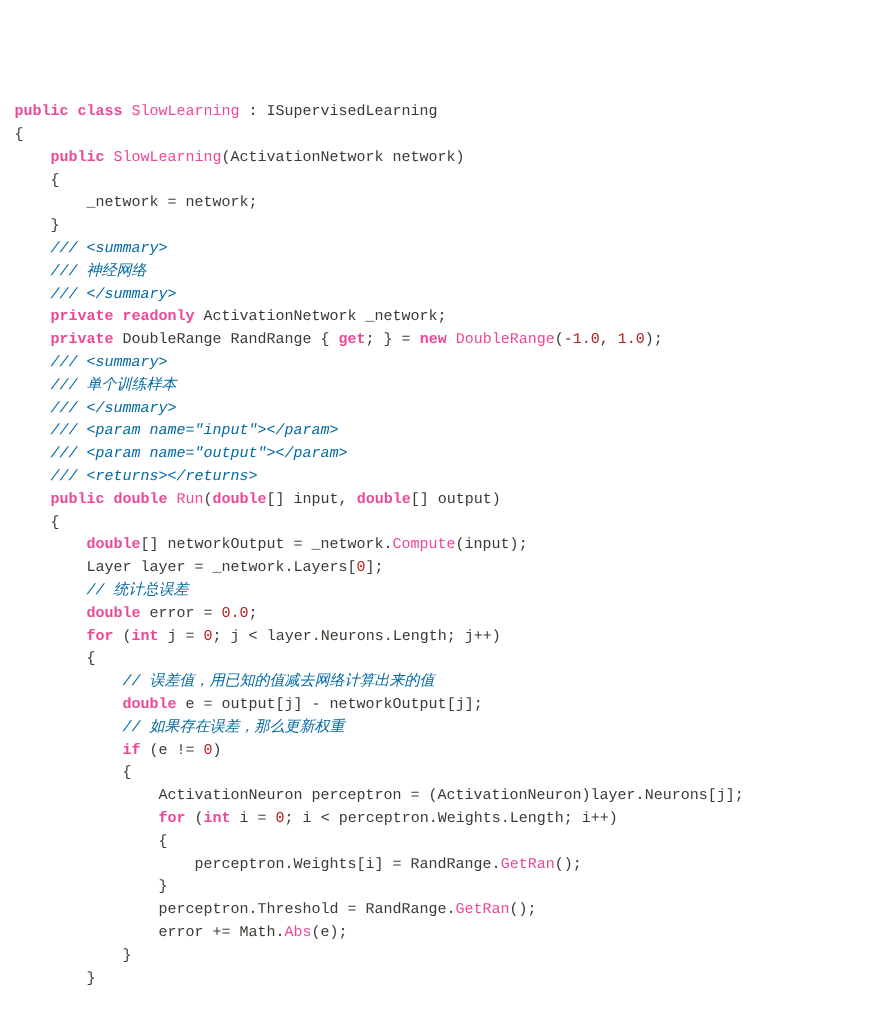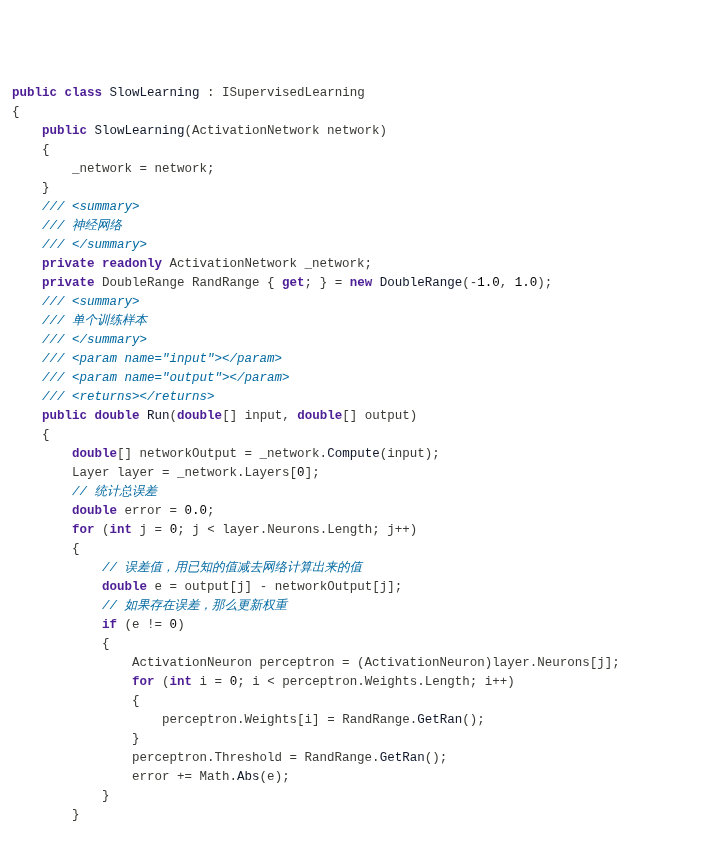--- a/index.html
+++ b/index.html
@@ -5,24 +5,24 @@
   body {
     margin: 0;
     padding: 8px 12px;
     background: #ffffff;
     font-family: Consolas, "Courier New", monospace;
     font-size: 12.5px;
     line-height: 19px;
     color: #393a34;
     white-space: pre;
   }
-  .kw { color: #4c1d95; font-weight: bold; }
-  .type { color: #0f172a; }
+  .kw { color: #ec4899; font-weight: bold; }
+  .type { color: #ec4899; }
   .comment { color: #0369a1; font-style: italic; }
-  .num { color: #000000; }
+  .num { color: #b91c1c; }
   .punct { color: #393a34; }
   .op { color: #393a34; }
 </style>
 </head>
 <body>
 
 
 
 <div id="code-block"><div><span class="kw">public</span><span> </span><span class="kw">class</span><span> </span><span class="type">SlowLearning</span><span> </span><span class="punct">:</span><span> ISupervisedLearning</span></div><div><span class="punct">{</span></div><div><span>    </span><span class="kw">public</span><span> </span><span class="type">SlowLearning</span><span class="punct">(</span><span>ActivationNetwork network</span><span class="punct">)</span></div><div><span>    </span><span class="punct">{</span></div><div><span>        _network </span><span class="op">=</span><span> network</span><span class="punct">;</span></div><div><span>    </span><span class="punct">}</span></div><div><span></span></div><div><span>    </span><span class="comment">/// &lt;summary&gt;</span></div><div><span>    </span><span class="comment">/// 神经网络</span></div><div><span>    </span><span class="comment">/// &lt;/summary&gt;</span></div><div><span>    </span><span class="kw">private</span><span> </span><span class="kw">readonly</span><span> ActivationNetwork _network</span><span class="punct">;</span></div><div><span></span></div><div><span>    </span><span class="kw">private</span><span> DoubleRange RandRange </span><span class="punct">{</span><span> </span><span class="kw">get</span><span class="punct">;</span><span> </span><span class="punct">}</span><span> </span><span class="op">=</span><span> </span><span class="kw">new</span><span> </span><span class="type">DoubleRange</span><span class="punct">(</span><span class="op">-</span><span class="num">1.0</span><span class="punct">,</span><span> </span><span class="num">1.0</span><span class="punct">)</span><span class="punct">;</span></div><div><span></span></div><div><span>    </span><span class="comment">/// &lt;summary&gt;</span></div><div><span>    </span><span class="comment">/// 单个训练样本</span></div><div><span>    </span><span class="comment">/// &lt;/summary&gt;</span></div><div><span>    </span><span class="comment">/// &lt;param name="input"&gt;&lt;/param&gt;</span></div><div><span>    </span><span class="comment">/// &lt;param name="output"&gt;&lt;/param&gt;</span></div><div><span>    </span><span class="comment">/// &lt;returns&gt;&lt;/returns&gt;</span></div><div><span>    </span><span class="kw">public</span><span> </span><span class="kw">double</span><span> </span><span class="type">Run</span><span class="punct">(</span><span class="kw">double</span><span class="punct">[]</span><span> input</span><span class="punct">,</span><span> </span><span class="kw">double</span><span class="punct">[]</span><span> output</span><span class="punct">)</span></div><div><span>    </span><span class="punct">{</span></div><div><span>        </span><span class="kw">double</span><span class="punct">[]</span><span> networkOutput </span><span class="op">=</span><span> _network</span><span class="punct">.</span><span class="type">Compute</span><span class="punct">(</span><span>input</span><span class="punct">)</span><span class="punct">;</span></div><div><span>        Layer layer </span><span class="op">=</span><span> _network</span><span class="punct">.</span><span>Layers</span><span class="punct">[</span><span class="num">0</span><span class="punct">]</span><span class="punct">;</span></div><div><span>        </span><span class="comment">// 统计总误差</span></div><div><span>        </span><span class="kw">double</span><span> error </span><span class="op">=</span><span> </span><span class="num">0.0</span><span class="punct">;</span></div><div><span></span></div><div><span>        </span><span class="kw">for</span><span> </span><span class="punct">(</span><span class="kw">int</span><span> j </span><span class="op">=</span><span> </span><span class="num">0</span><span class="punct">;</span><span> j </span><span class="op">&lt;</span><span> layer</span><span class="punct">.</span><span>Neurons</span><span class="punct">.</span><span>Length</span><span class="punct">;</span><span> j</span><span class="op">++</span><span class="punct">)</span></div><div><span>        </span><span class="punct">{</span></div><div><span>            </span><span class="comment">// 误差值，用已知的值减去网络计算出来的值</span></div><div><span>            </span><span class="kw">double</span><span> e </span><span class="op">=</span><span> output</span><span class="punct">[</span><span>j</span><span class="punct">]</span><span> </span><span class="op">-</span><span> networkOutput</span><span class="punct">[</span><span>j</span><span class="punct">]</span><span class="punct">;</span></div><div><span>            </span><span class="comment">// 如果存在误差，那么更新权重</span></div><div><span>            </span><span class="kw">if</span><span> </span><span class="punct">(</span><span>e </span><span class="op">!=</span><span> </span><span class="num">0</span><span class="punct">)</span></div><div><span>            </span><span class="punct">{</span></div><div><span>                ActivationNeuron perceptron </span><span class="op">=</span><span> </span><span class="punct">(</span><span>ActivationNeuron</span><span class="punct">)</span><span>layer</span><span class="punct">.</span><span>Neurons</span><span class="punct">[</span><span>j</span><span class="punct">]</span><span class="punct">;</span></div><div><span></span></div><div><span>                </span><span class="kw">for</span><span> </span><span class="punct">(</span><span class="kw">int</span><span> i </span><span class="op">=</span><span> </span><span class="num">0</span><span class="punct">;</span><span> i </span><span class="op">&lt;</span><span> perceptron</span><span class="punct">.</span><span>Weights</span><span class="punct">.</span><span>Length</span><span class="punct">;</span><span> i</span><span class="op">++</span><span class="punct">)</span></div><div><span>                </span><span class="punct">{</span></div><div><span>                    perceptron</span><span class="punct">.</span><span>Weights</span><span class="punct">[</span><span>i</span><span class="punct">]</span><span> </span><span class="op">=</span><span> RandRange</span><span class="punct">.</span><span class="type">GetRan</span><span class="punct">()</span><span class="punct">;</span></div><div><span>                </span><span class="punct">}</span></div><div><span></span></div><div><span>                perceptron</span><span class="punct">.</span><span>Threshold </span><span class="op">=</span><span> RandRange</span><span class="punct">.</span><span class="type">GetRan</span><span class="punct">()</span><span class="punct">;</span></div><div><span></span></div><div><span>                error </span><span class="op">+=</span><span> Math</span><span class="punct">.</span><span class="type">Abs</span><span class="punct">(</span><span>e</span><span class="punct">)</span><span class="punct">;</span></div><div><span>            </span><span class="punct">}</span></div><div><span>        </span><span class="punct">}</span></div></div>
 

